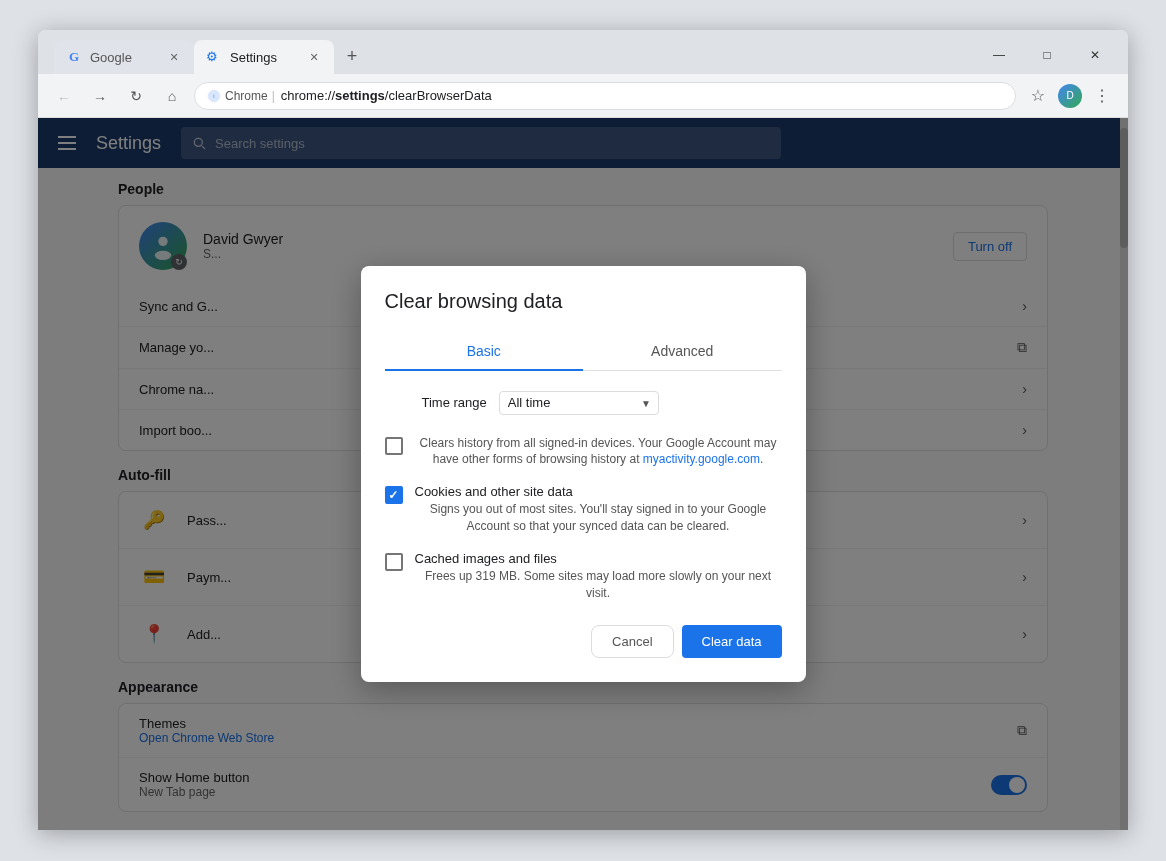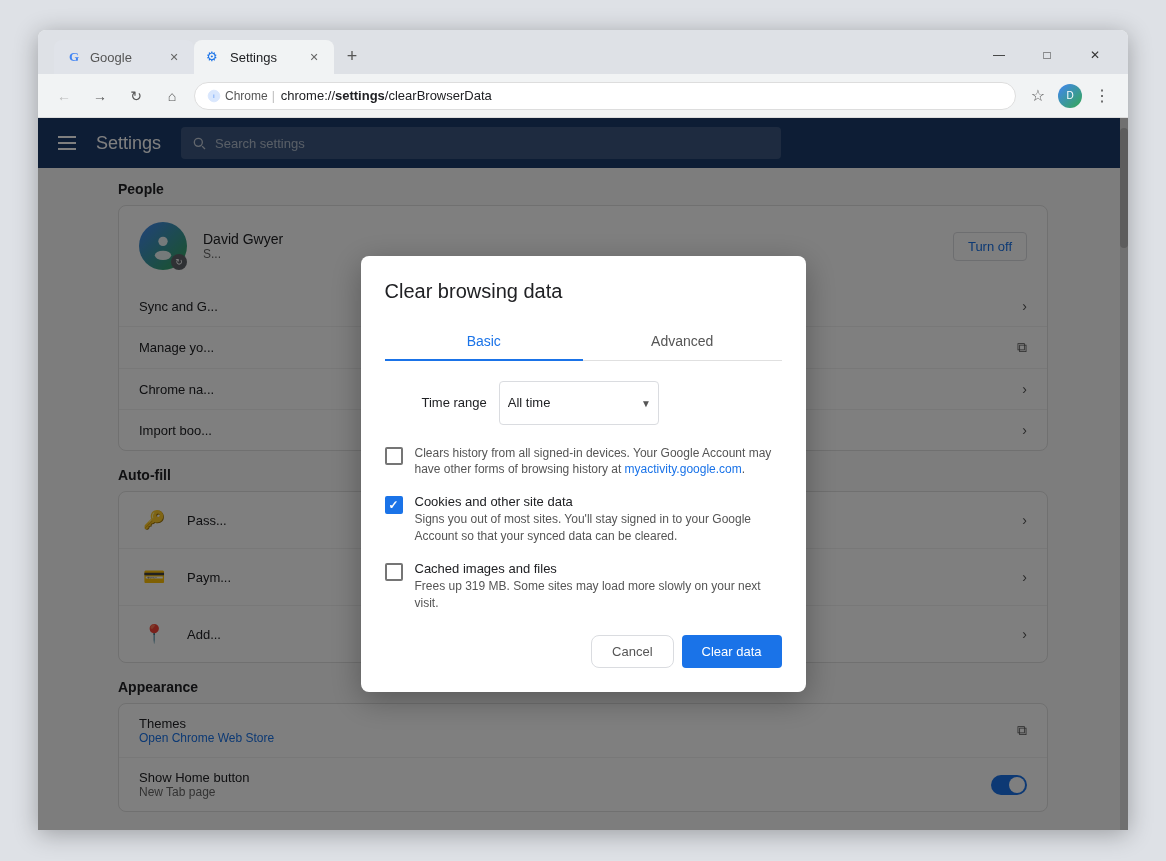--- a/index.html
+++ b/index.html
@@ -407,21 +407,21 @@
       margin-bottom: 20px;
       margin-left: 37px;
     }
 
     .time-range-label {
       font-size: 13px;
       color: #202124;
     }
 
     .time-range-select {
-      height: 44px;
+      height: 24px;
       border: 1px solid #dadce0;
       border-radius: 4px;
       padding: 0 8px;
       font-size: 13px;
       color: #202124;
       background: white;
       cursor: pointer;
       min-width: 160px;
       appearance: none;
       padding-right: 28px;
@@ -478,20 +478,21 @@
     .checkbox-title {
       font-size: 13px;
       font-weight: 500;
       color: #202124;
       margin-bottom: 2px;
     }
     .checkbox-desc {
       font-size: 12px;
       color: #555;
       line-height: 1.4;
+      text-align: center;
     }
 
     .link { color: #1a73e8; text-decoration: none; }
 
     .dialog-footer {
       display: flex;
       justify-content: flex-end;
       gap: 8px;
       margin-top: 24px;
     }

